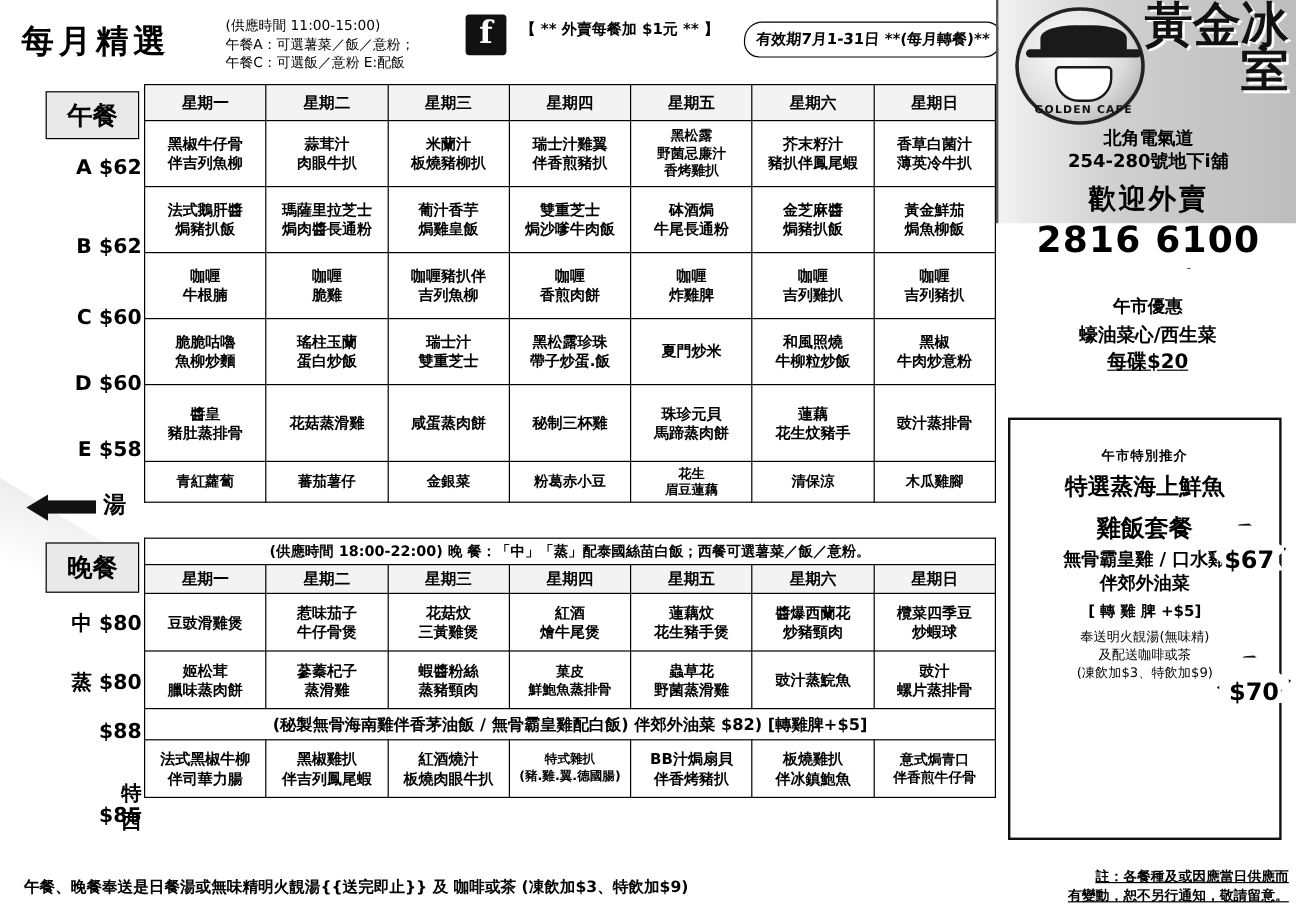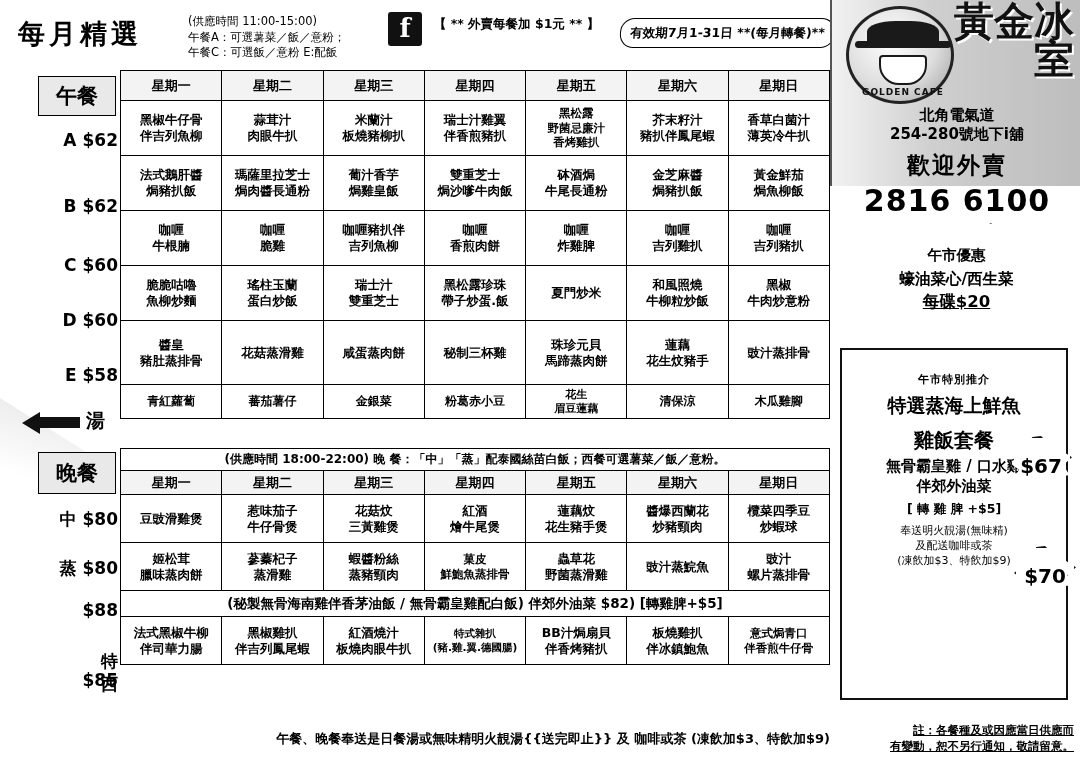--- a/index.html
+++ b/index.html
@@ -169,21 +169,21 @@
     border:1.4px solid #000; border-bottom:none;
     font-size:12px; text-align:center; line-height:21px; font-weight:bold;
   }
   .dinner-wrap { position:absolute; left:120px; top:470px; }
   .dinner-wrap table { width:710px; }
 
   .wide-row { text-align:center; font-size:13.5px; font-weight:bold; padding:3px 2px; }
 
   .bottom-note {
     position:absolute; left:20px; bottom:16px; width:810px;
-    text-align:right; font-size:13px; font-weight:bold;
+    text-align:left; font-size:13px; font-weight:bold;
   }
 
   .grey-wedge {
     position:absolute; left:0; top:398px; width:120px; height:120px;
     background:linear-gradient(200deg,#d8d8d8 0%,#ffffff 70%);
     clip-path:polygon(0 0,118px 74px,0 118px);
     opacity:.75;
   }
 </style>
 </head>

